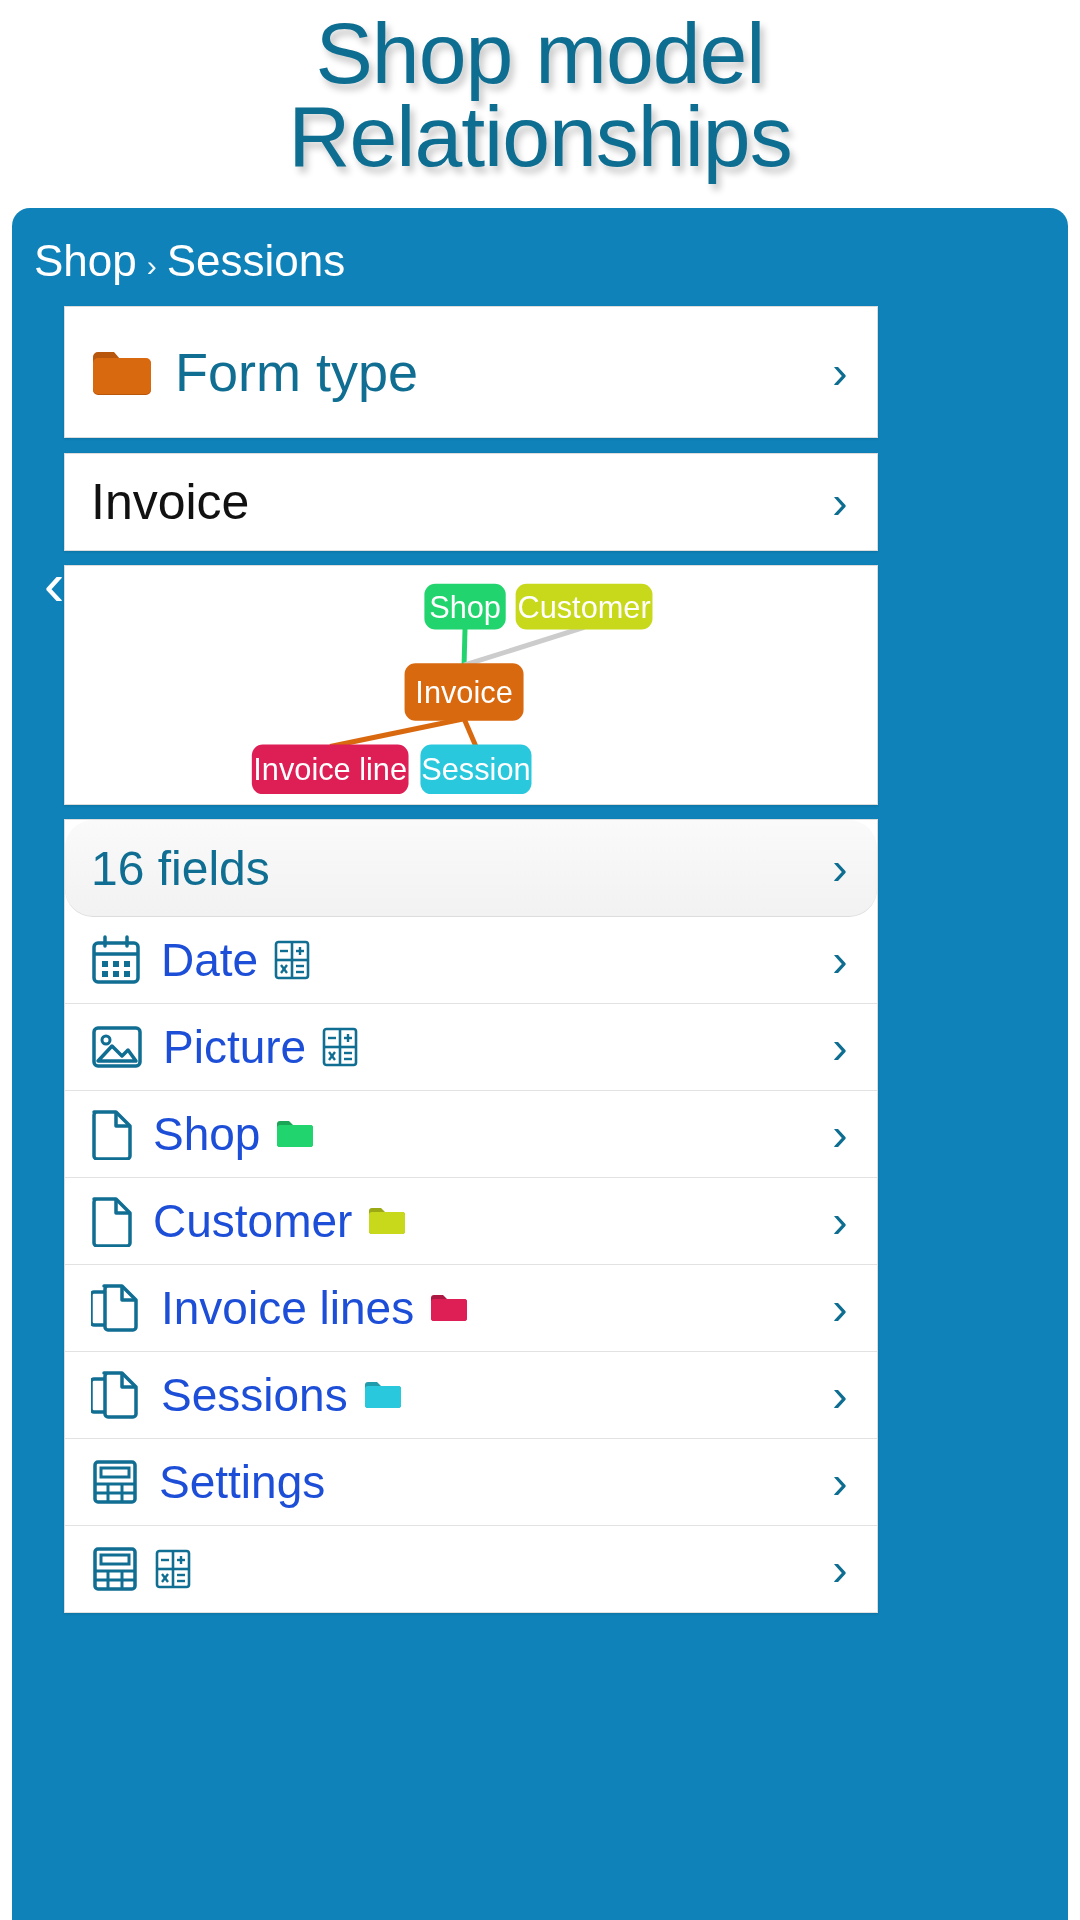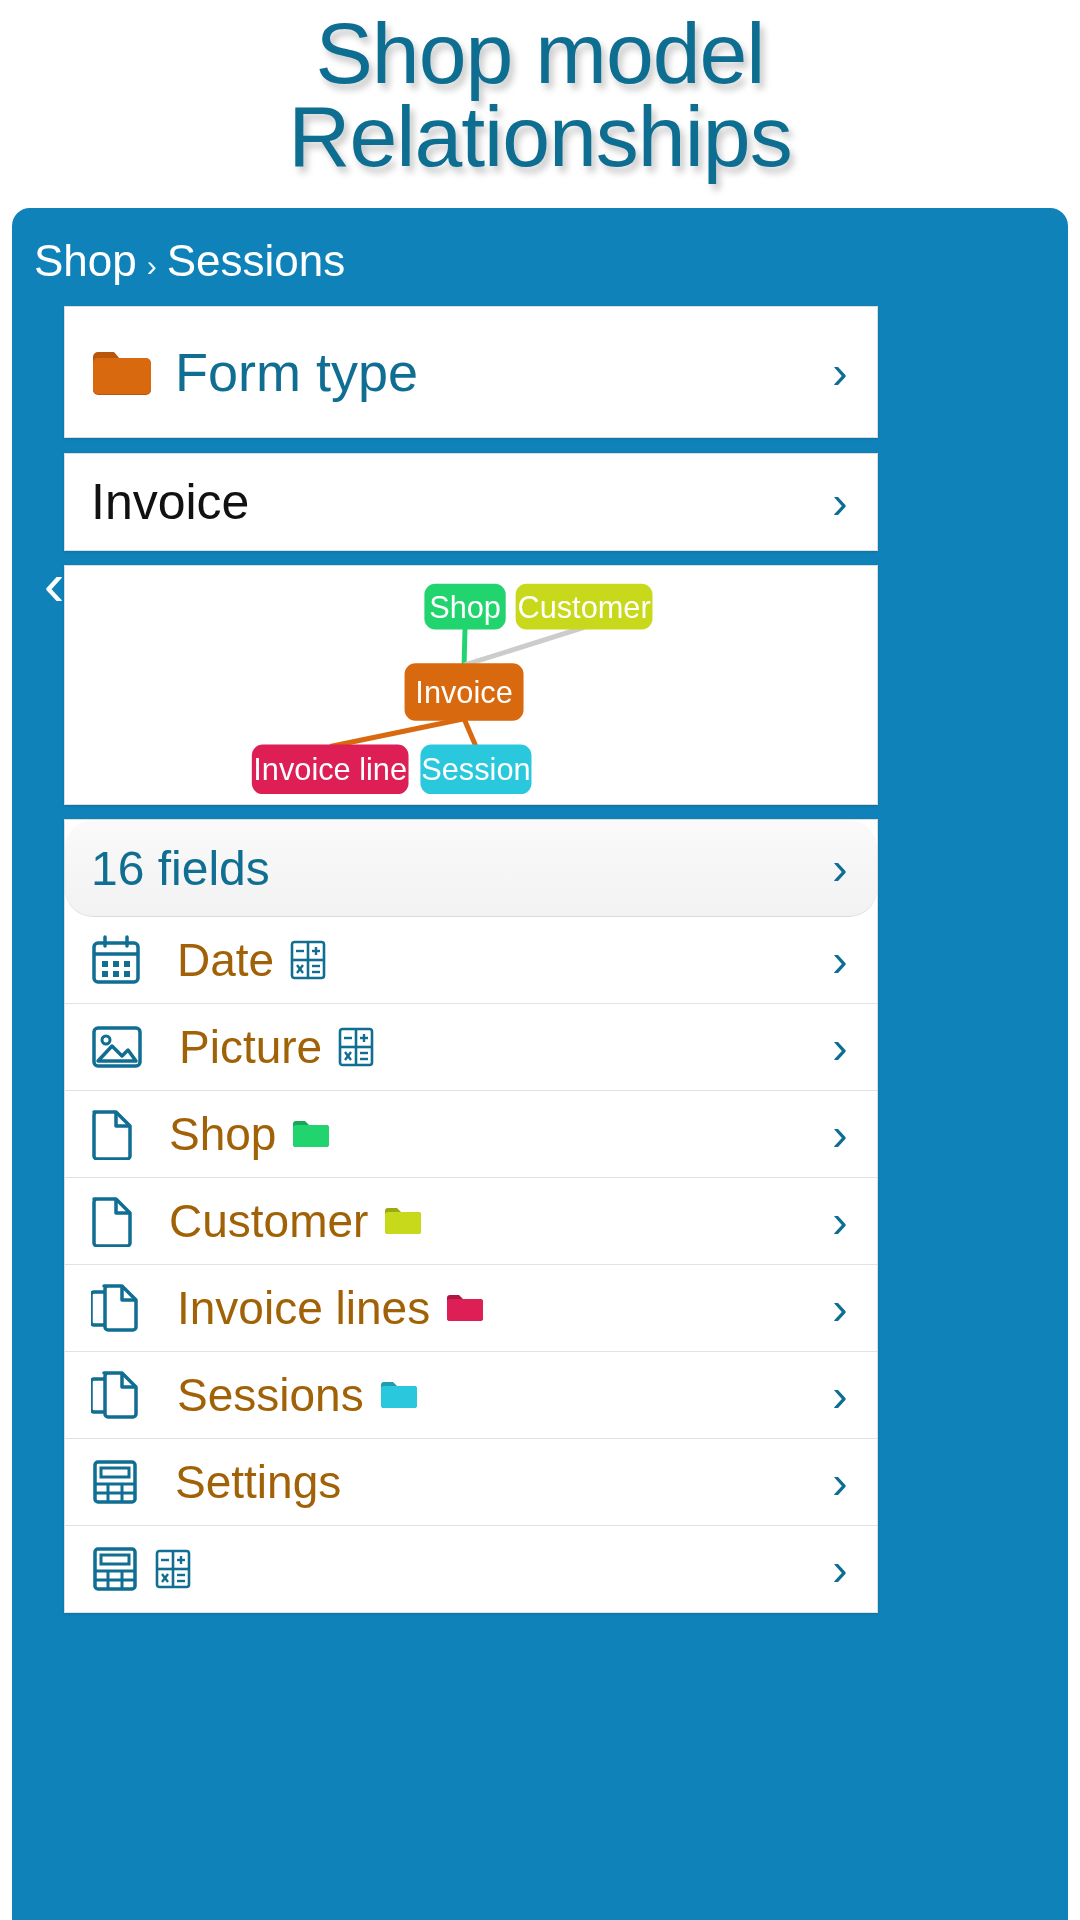--- a/index.html
+++ b/index.html
@@ -150,23 +150,23 @@
 
   .field-row {
     height: 87px;
     display: flex;
     align-items: center;
     padding: 0 22px 0 26px;
     border-bottom: 1px solid #e2e2e2;
     background: #ffffff;
   }
   .field-row .name {
-    color: #a16207;
+    color: #1d4ed8;
     font-size: 46px;
-    margin-left: 36px;
+    margin-left: 20px;
     white-space: nowrap;
   }
   .field-row .badge { margin-left: 16px; display: flex; align-items: center; }
   .field-row .spacer { flex: 1; }
 
   .ico { display: inline-flex; align-items: center; justify-content: center; flex: 0 0 auto; }
 </style>
 </head>
 <body>
 

